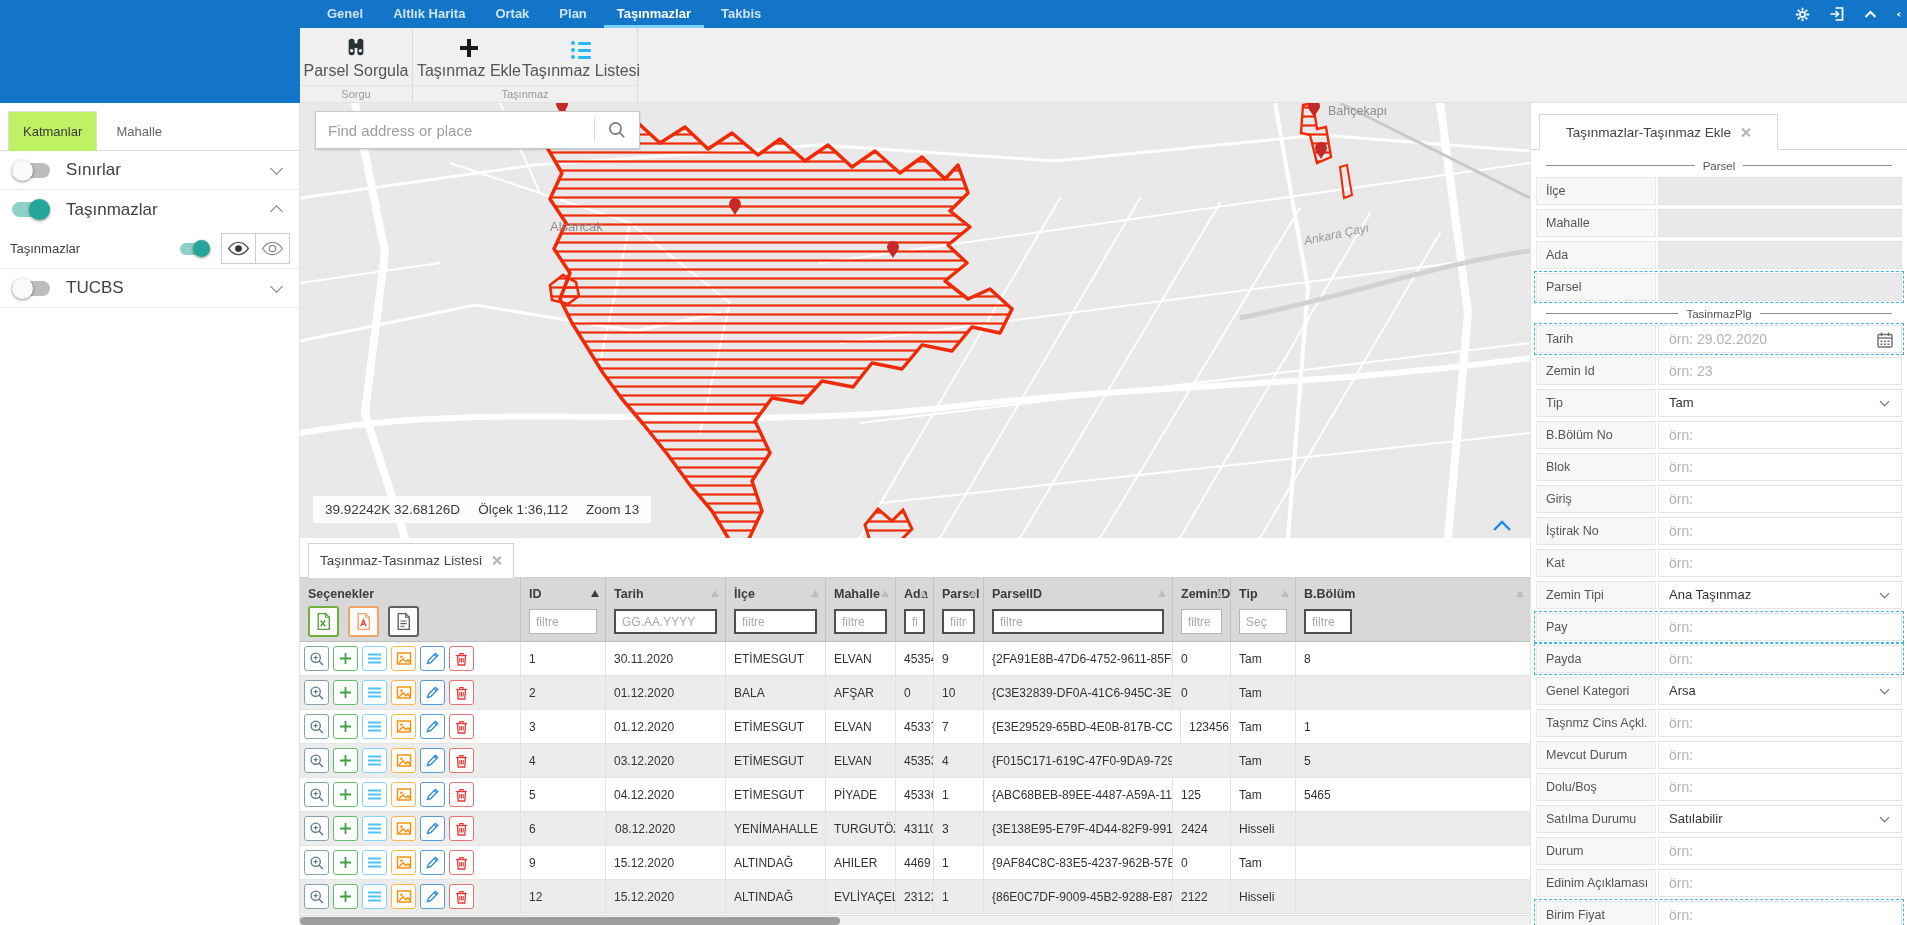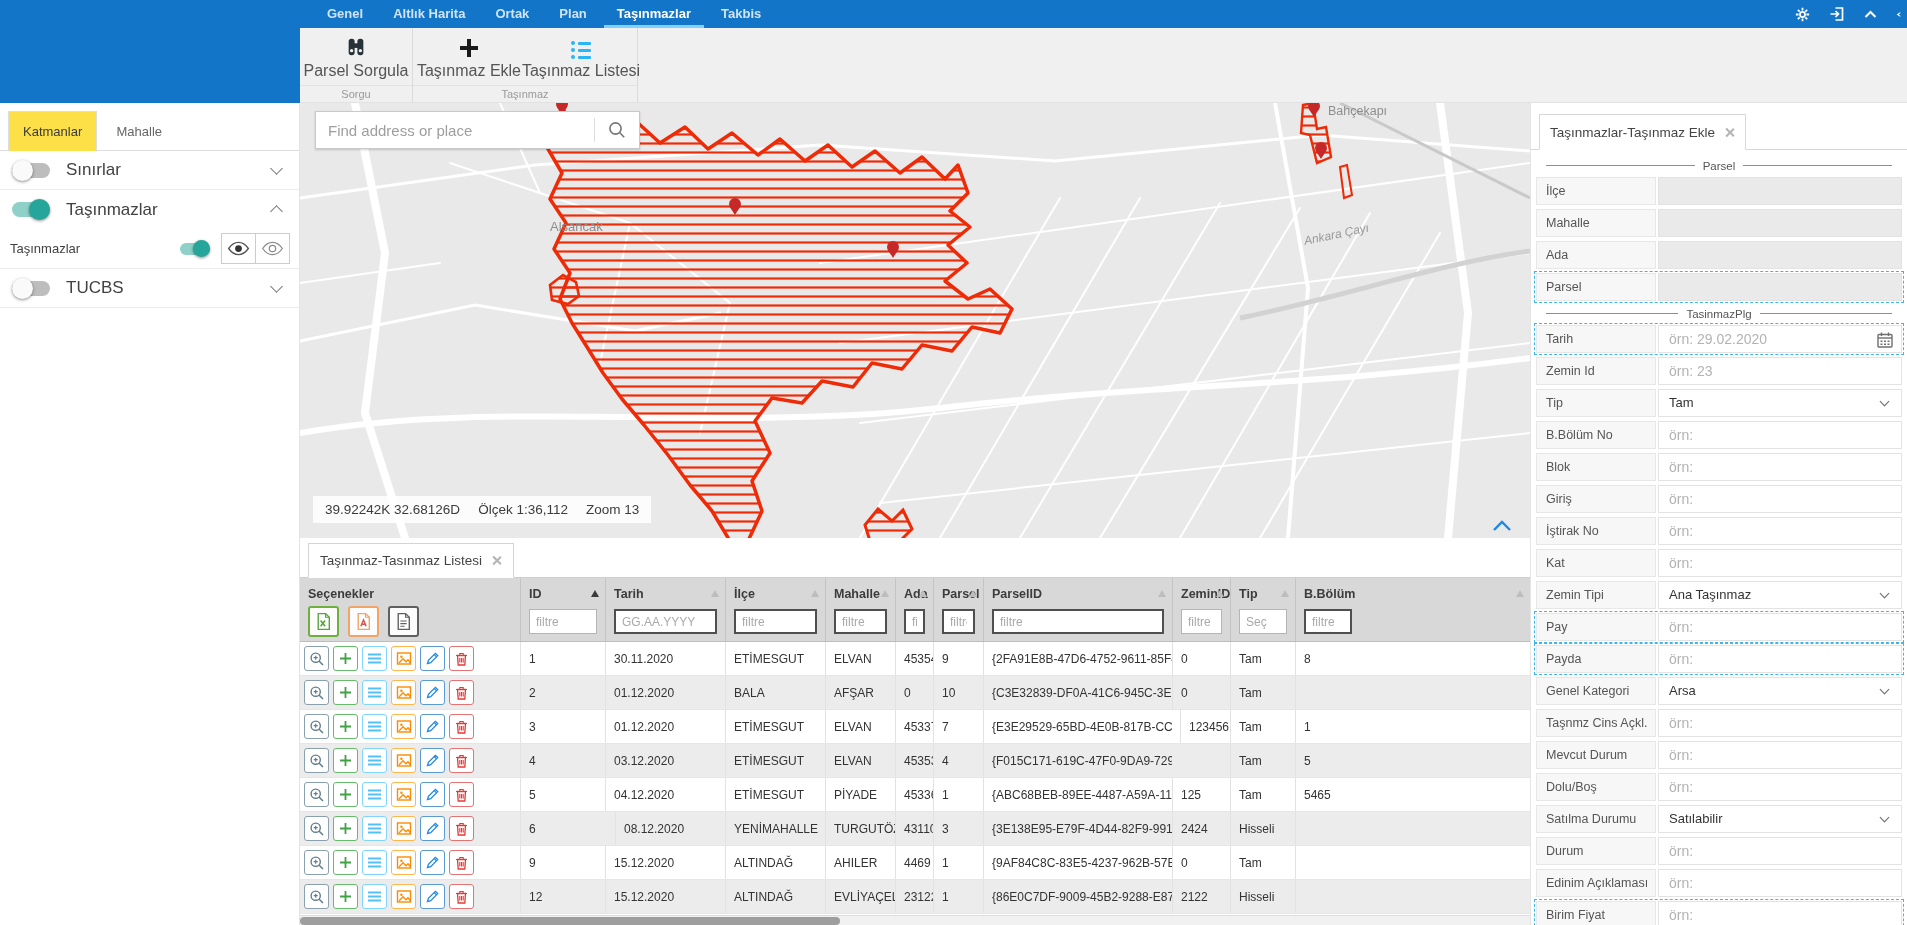--- a/index.html
+++ b/index.html
@@ -28,21 +28,21 @@
   .tb-foot{height:17px;border-top:1px solid #e3e3e3;text-align:center;font-size:11px;color:#9a9a9a;line-height:16px}
   .list-glyph{display:flex;flex-direction:column;gap:3px}
   .list-glyph i{display:flex;align-items:center;gap:3px}
   .list-glyph b{width:4px;height:4px;border-radius:50%;background:#29b6f6}
   .list-glyph s{width:13px;height:3px;background:#29b6f6;border-radius:1px}
 
   
   .sidebar{position:absolute;left:0;top:103px;width:300px;bottom:0;background:#fff;border-right:1px solid #e4e4e4}
   .side-tabs{position:relative;height:48px;border-bottom:1px solid #ddd;padding:8px 0 0 8px;display:flex}
   .stab{height:41px;min-width:84px;display:flex;align-items:center;justify-content:center;font-size:13px;color:#666;cursor:pointer;padding:0 14px}
-  .stab.active{background:#fde047;border:1px solid #ddd;border-bottom:1px solid #fff;margin-bottom:-1px;color:#3b3b3b}
+  .stab.active{background:#bef264;border:1px solid #ddd;border-bottom:1px solid #fff;margin-bottom:-1px;color:#3b3b3b}
   .layer-row{position:relative;height:39px;display:flex;align-items:center;padding-left:12px}
   .layer-row.bline{border-bottom:1px solid #ececec}
   .layer-lbl{font-size:17px;color:#424242;margin-left:16px}
   .chev{position:absolute;right:18px;width:9px;height:9px;border-right:1.7px solid #757575;border-bottom:1.7px solid #757575}
   .chev.down{transform:rotate(45deg);top:13px}
   .chev.up{transform:rotate(-135deg);top:17px}
   .toggle{width:38px;height:15px;border-radius:8px;background:#bdbdbd;position:relative;cursor:pointer;flex:0 0 auto}
   .toggle .knob{width:21px;height:21px;border-radius:50%;background:#fafafa;position:absolute;left:0;top:-3px;box-shadow:0 1px 3px rgba(0,0,0,.45)}
   .toggle.on{background:#8fd0c9}
   .toggle.on .knob{left:17px;background:#26a69a}
@@ -99,21 +99,21 @@
   .act-btn.list{border:1px solid #81d4fa}
   .act-btn.image{border:1px solid #ffb74d}
   .act-btn.edit{border:1px solid #5b9bd5}
   .act-btn.delete{border:1px solid #e57373}
   .hscroll{position:absolute;left:0;right:0;bottom:0;height:10px;background:#f1f1f1;border-top:1px solid #ddd}
   .hthumb{position:absolute;left:0;top:1px;width:540px;height:8px;background:#9e9e9e;border-radius:4px}
 
   
   .rpanel{position:absolute;left:1530px;top:103px;right:0;bottom:0;background:#fff;border-left:1px solid #e4e4e4}
   .rtabbar{position:relative;height:47px;border-bottom:1px solid #d8d8d8}
-  .rtab{position:absolute;left:8px;bottom:-1px;height:36px;background:#fff;border:1px solid #d8d8d8;border-bottom:1px solid #fff;display:flex;align-items:center;gap:9px;padding:0 10px;font-size:13.5px;color:#444;white-space:nowrap}
+  .rtab{position:absolute;left:8px;bottom:-1px;height:36px;background:#fff;border:1px solid #d8d8d8;border-bottom:1px solid #fff;display:flex;align-items:center;gap:9px;padding:0 26px;font-size:13.5px;color:#444;white-space:nowrap}
   .form{position:absolute;left:0;top:51px;right:0;bottom:0;overflow:hidden;padding:2px 3px 0 3px}
   .legend{display:flex;align-items:center;height:17px;margin:1px 4px 3px 4px;color:#555;font-size:11.5px}
   .legend .ln{flex:1;border-top:1px solid #8f8f8f;margin:0 8px}
   .fld{display:flex;height:28px;margin:0 2px 4px 2px;position:relative}
   .fld.req{outline:1.5px dashed #3db6ea;outline-offset:1px}
   .flabel{width:120px;background:#f7f7f7;border:1px solid #e7e7e7;font-size:12.5px;color:#555;line-height:26px;padding-left:9px;white-space:nowrap;overflow:hidden;flex:0 0 auto}
   .fval{flex:1;border:1px solid #e3e3e3;margin-left:2px;position:relative;background:#fff}
   .fval.disabled{background:#eaeaea;border-color:#e2e2e2}
   .fval input{width:100%;height:100%;border:0;outline:0;font-size:14px;color:#333;padding:0 10px;background:transparent}
   .fval input::placeholder{color:#b3b3b3}
@@ -795,21 +795,21 @@
             <div class="act-btn delete">
               <span>
                 <svg width="15" height="16" viewBox="0 0 15 16">
                   <path d="M3.5 4.5h8l-.7 9.5H4.2L3.5 4.5z" fill="none" stroke="#e53935" stroke-width="1.3"></path>
                   <path d="M2 4.5h11M5.8 4.2V2.5h3.4v1.7M5.8 7v4.5M7.5 7v4.5M9.2 7v4.5" stroke="#e53935" stroke-width="1.1" fill="none"></path>
                 </svg>
               </span>
             </div>
           </div>
           <div class="cell" style="left: 220px; width: 85px;">6</div>
-          <div class="cell" style="left: 315px; width: 120px;">08.12.2020</div>
+          <div class="cell" style="left: 306px; width: 120px;">08.12.2020</div>
           <div class="cell" style="left: 425px; width: 100px;">YENİMAHALLE</div>
           <div class="cell" style="left: 525px; width: 70px;">TURGUTÖZAL</div>
           <div class="cell" style="left: 595px; width: 38px;">43110</div>
           <div class="cell" style="left: 633px; width: 50px;">3</div>
           <div class="cell" style="left: 683px; width: 189px;">{3E138E95-E79F-4D44-82F9-9918E69ECE0E}</div>
           <div class="cell" style="left: 872px; width: 58px;">2424</div>
           <div class="cell" style="left: 930px; width: 65px;">Hisseli</div>
           <div class="cell" style="left: 995px; width: 235px;"></div>
         </div>
         <div class="trow">

